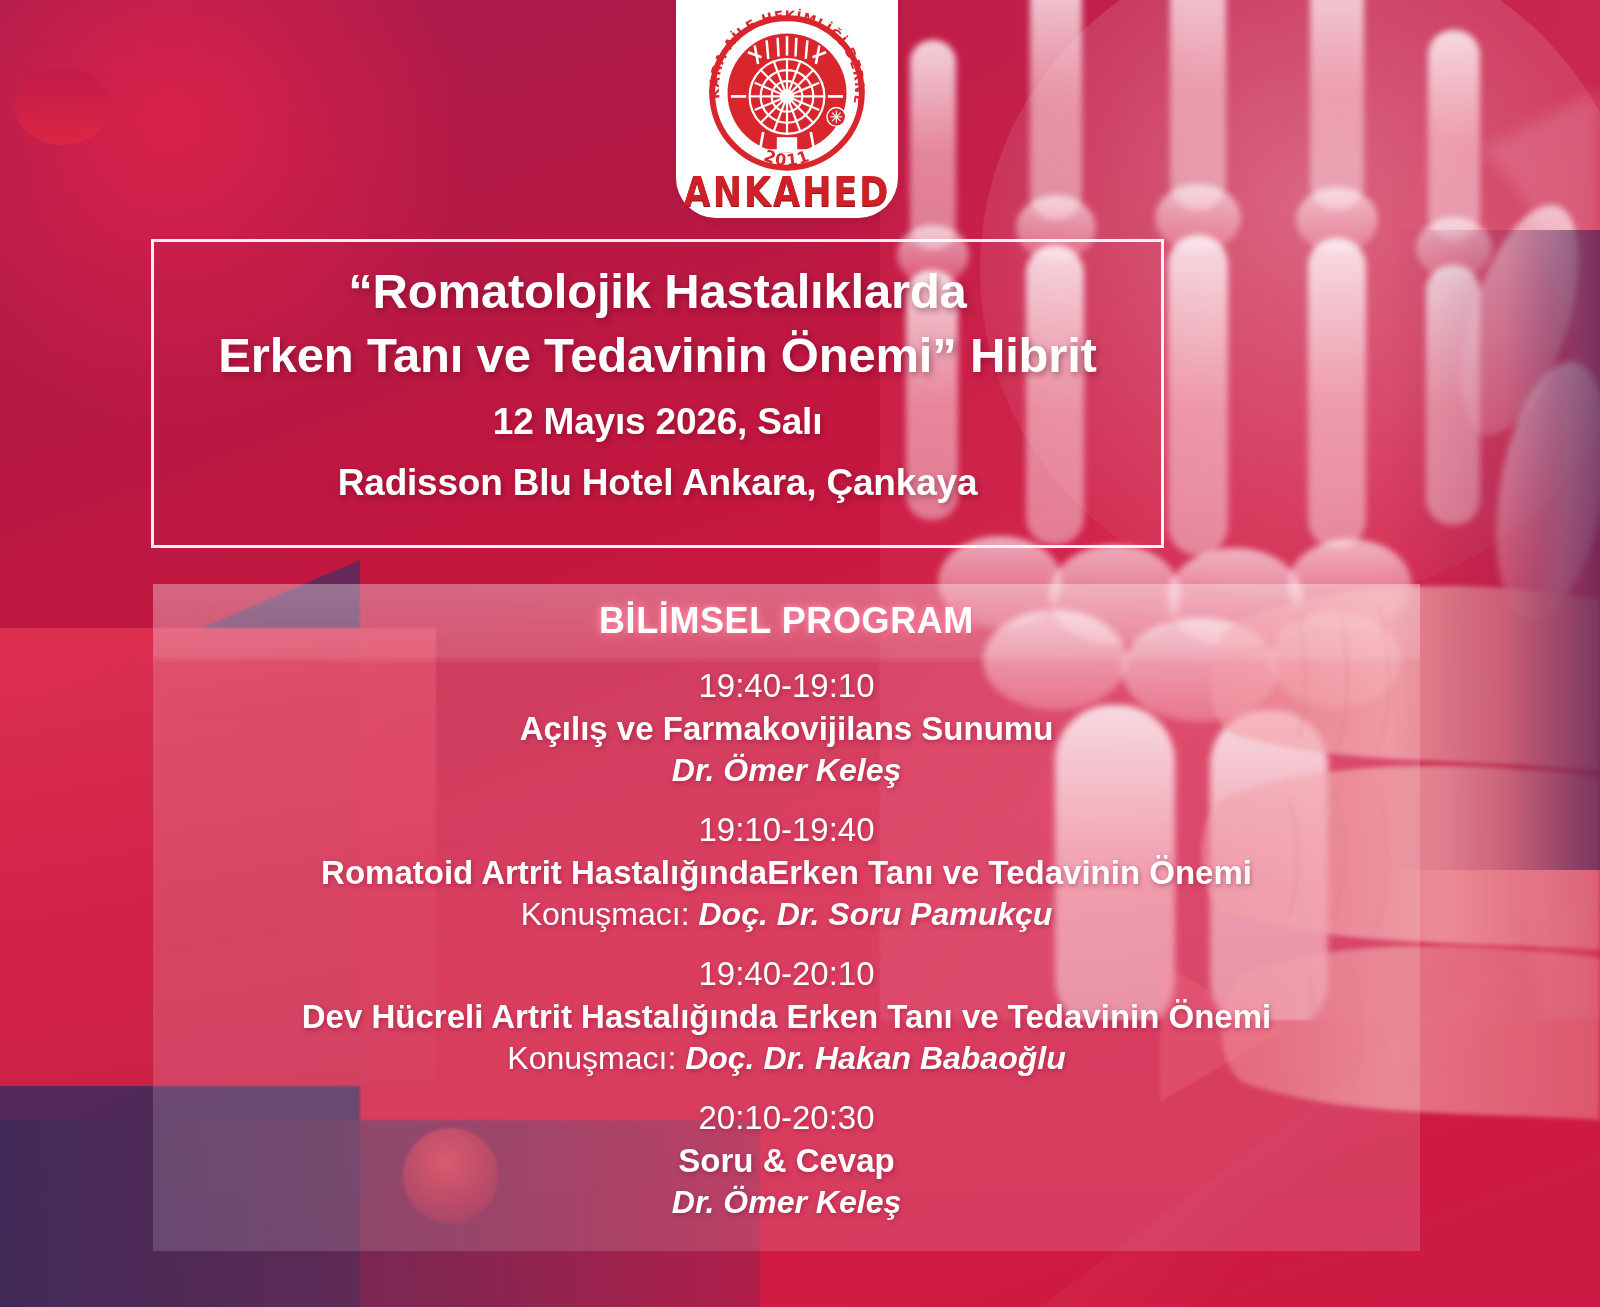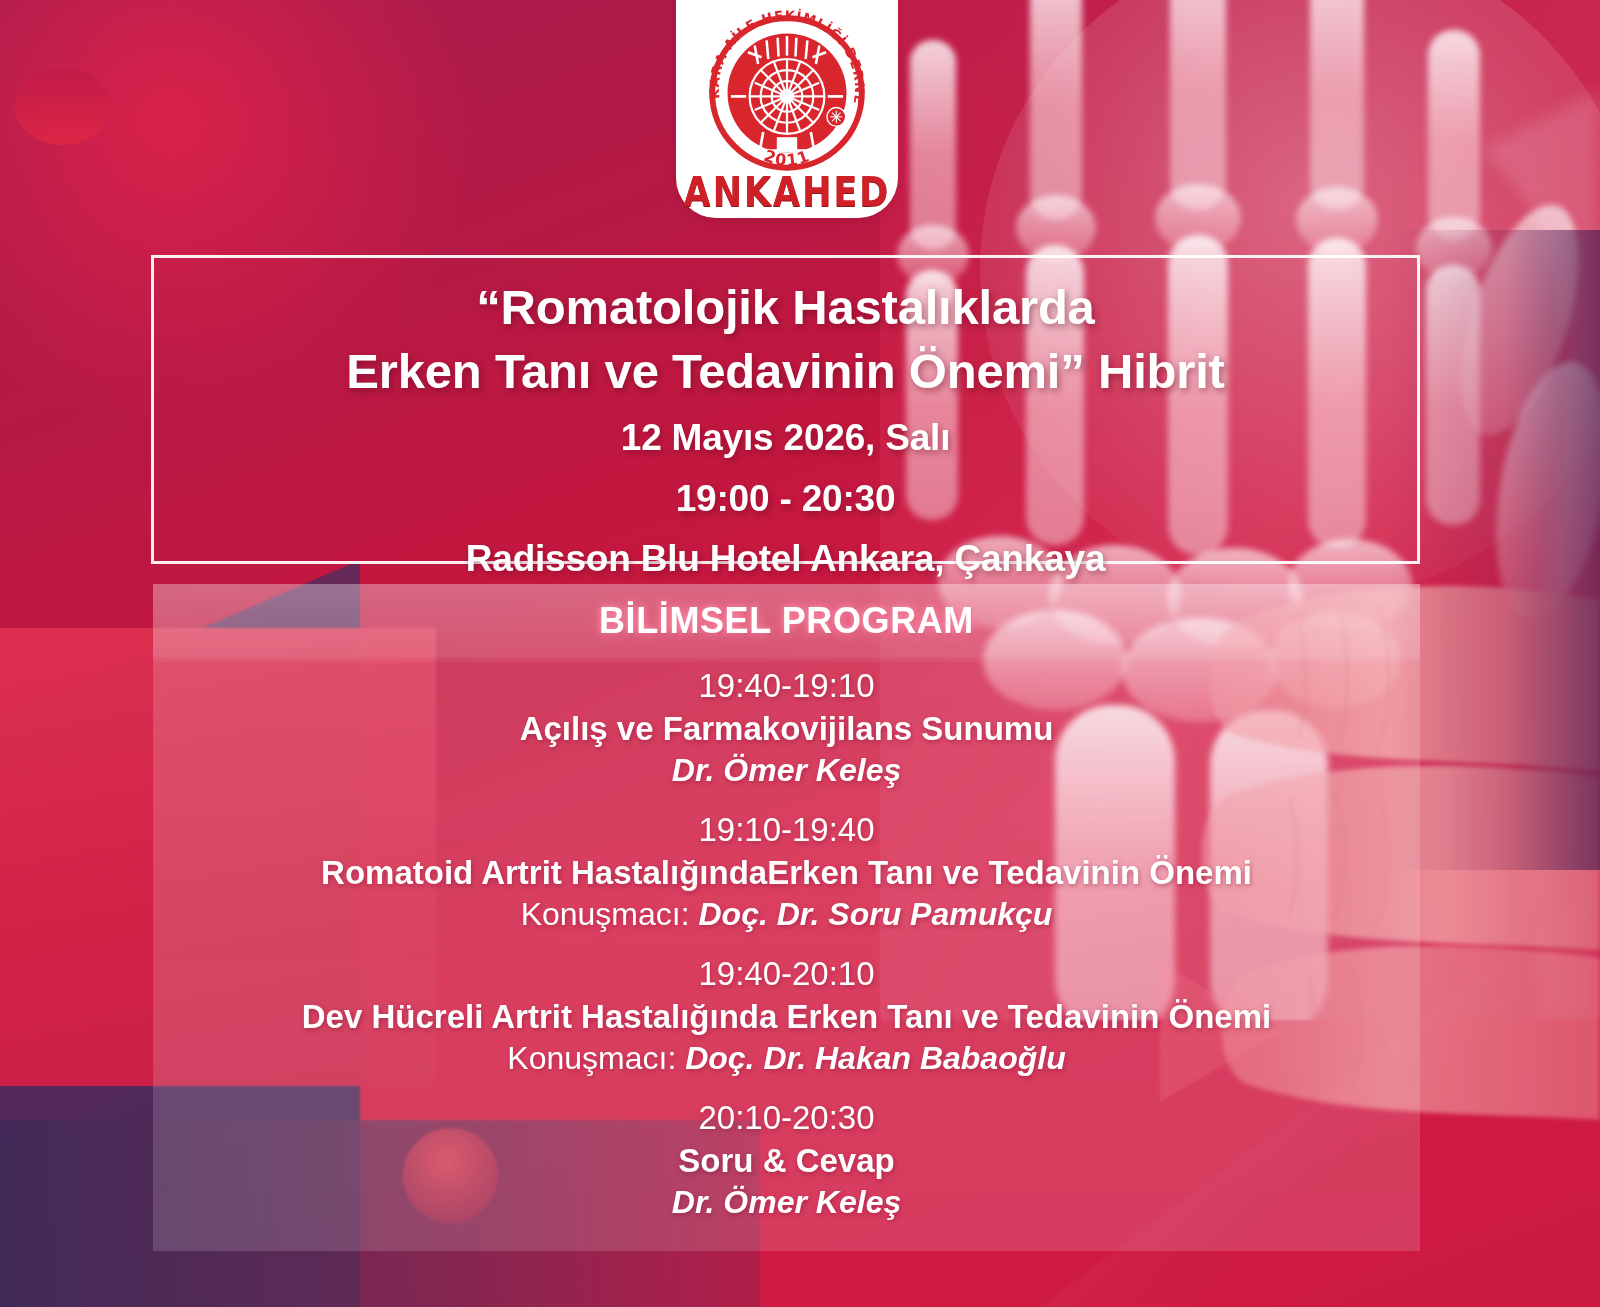--- a/index.html
+++ b/index.html
@@ -100,22 +100,22 @@
     letter-spacing:2px;
     line-height:1;
     color:#cf2027;
     -webkit-text-stroke:0;
     transform:scaleY(1.15);
     text-shadow:0 1px 0 #8e1418;
   }
 
   
   .title-frame {
-    position:absolute; left:151px; top:255px;
-    width:1269px; height:309px;
+    position:absolute; left:151px; top:239px;
+    width:1013px; height:309px;
     border:3px solid rgba(255,255,255,.93);
     text-align:center;
     padding-top:18px;
   }
   .t-line {
     color:#fff;
     font-weight:bold;
     letter-spacing:-.2px;
     text-shadow:2px 3px 7px rgba(90,0,25,.45);
   }
@@ -359,21 +359,20 @@
         </text>
       </svg>
     </div>
     <div class="logo-word">ANKAHED</div>
   </div>
 
   <div class="title-frame">
     <div class="t-line t-big">“Romatolojik Hastalıklarda</div>
     <div class="t-line t-big">Erken Tanı ve Tedavinin Önemi” Hibrit</div>
     <div class="t-line t-mid">12 Mayıs 2026, Salı</div>
-    <div class="t-line t-mid">19:00 - 20:30</div>
     <div class="t-line t-mid">Radisson Blu Hotel Ankara, Çankaya</div>
   </div>
 
   <div class="panel">
     <div class="panel-head">
       <div class="panel-title">BİLİMSEL PROGRAM</div>
     </div>
 
     <div class="prog-list">
 

